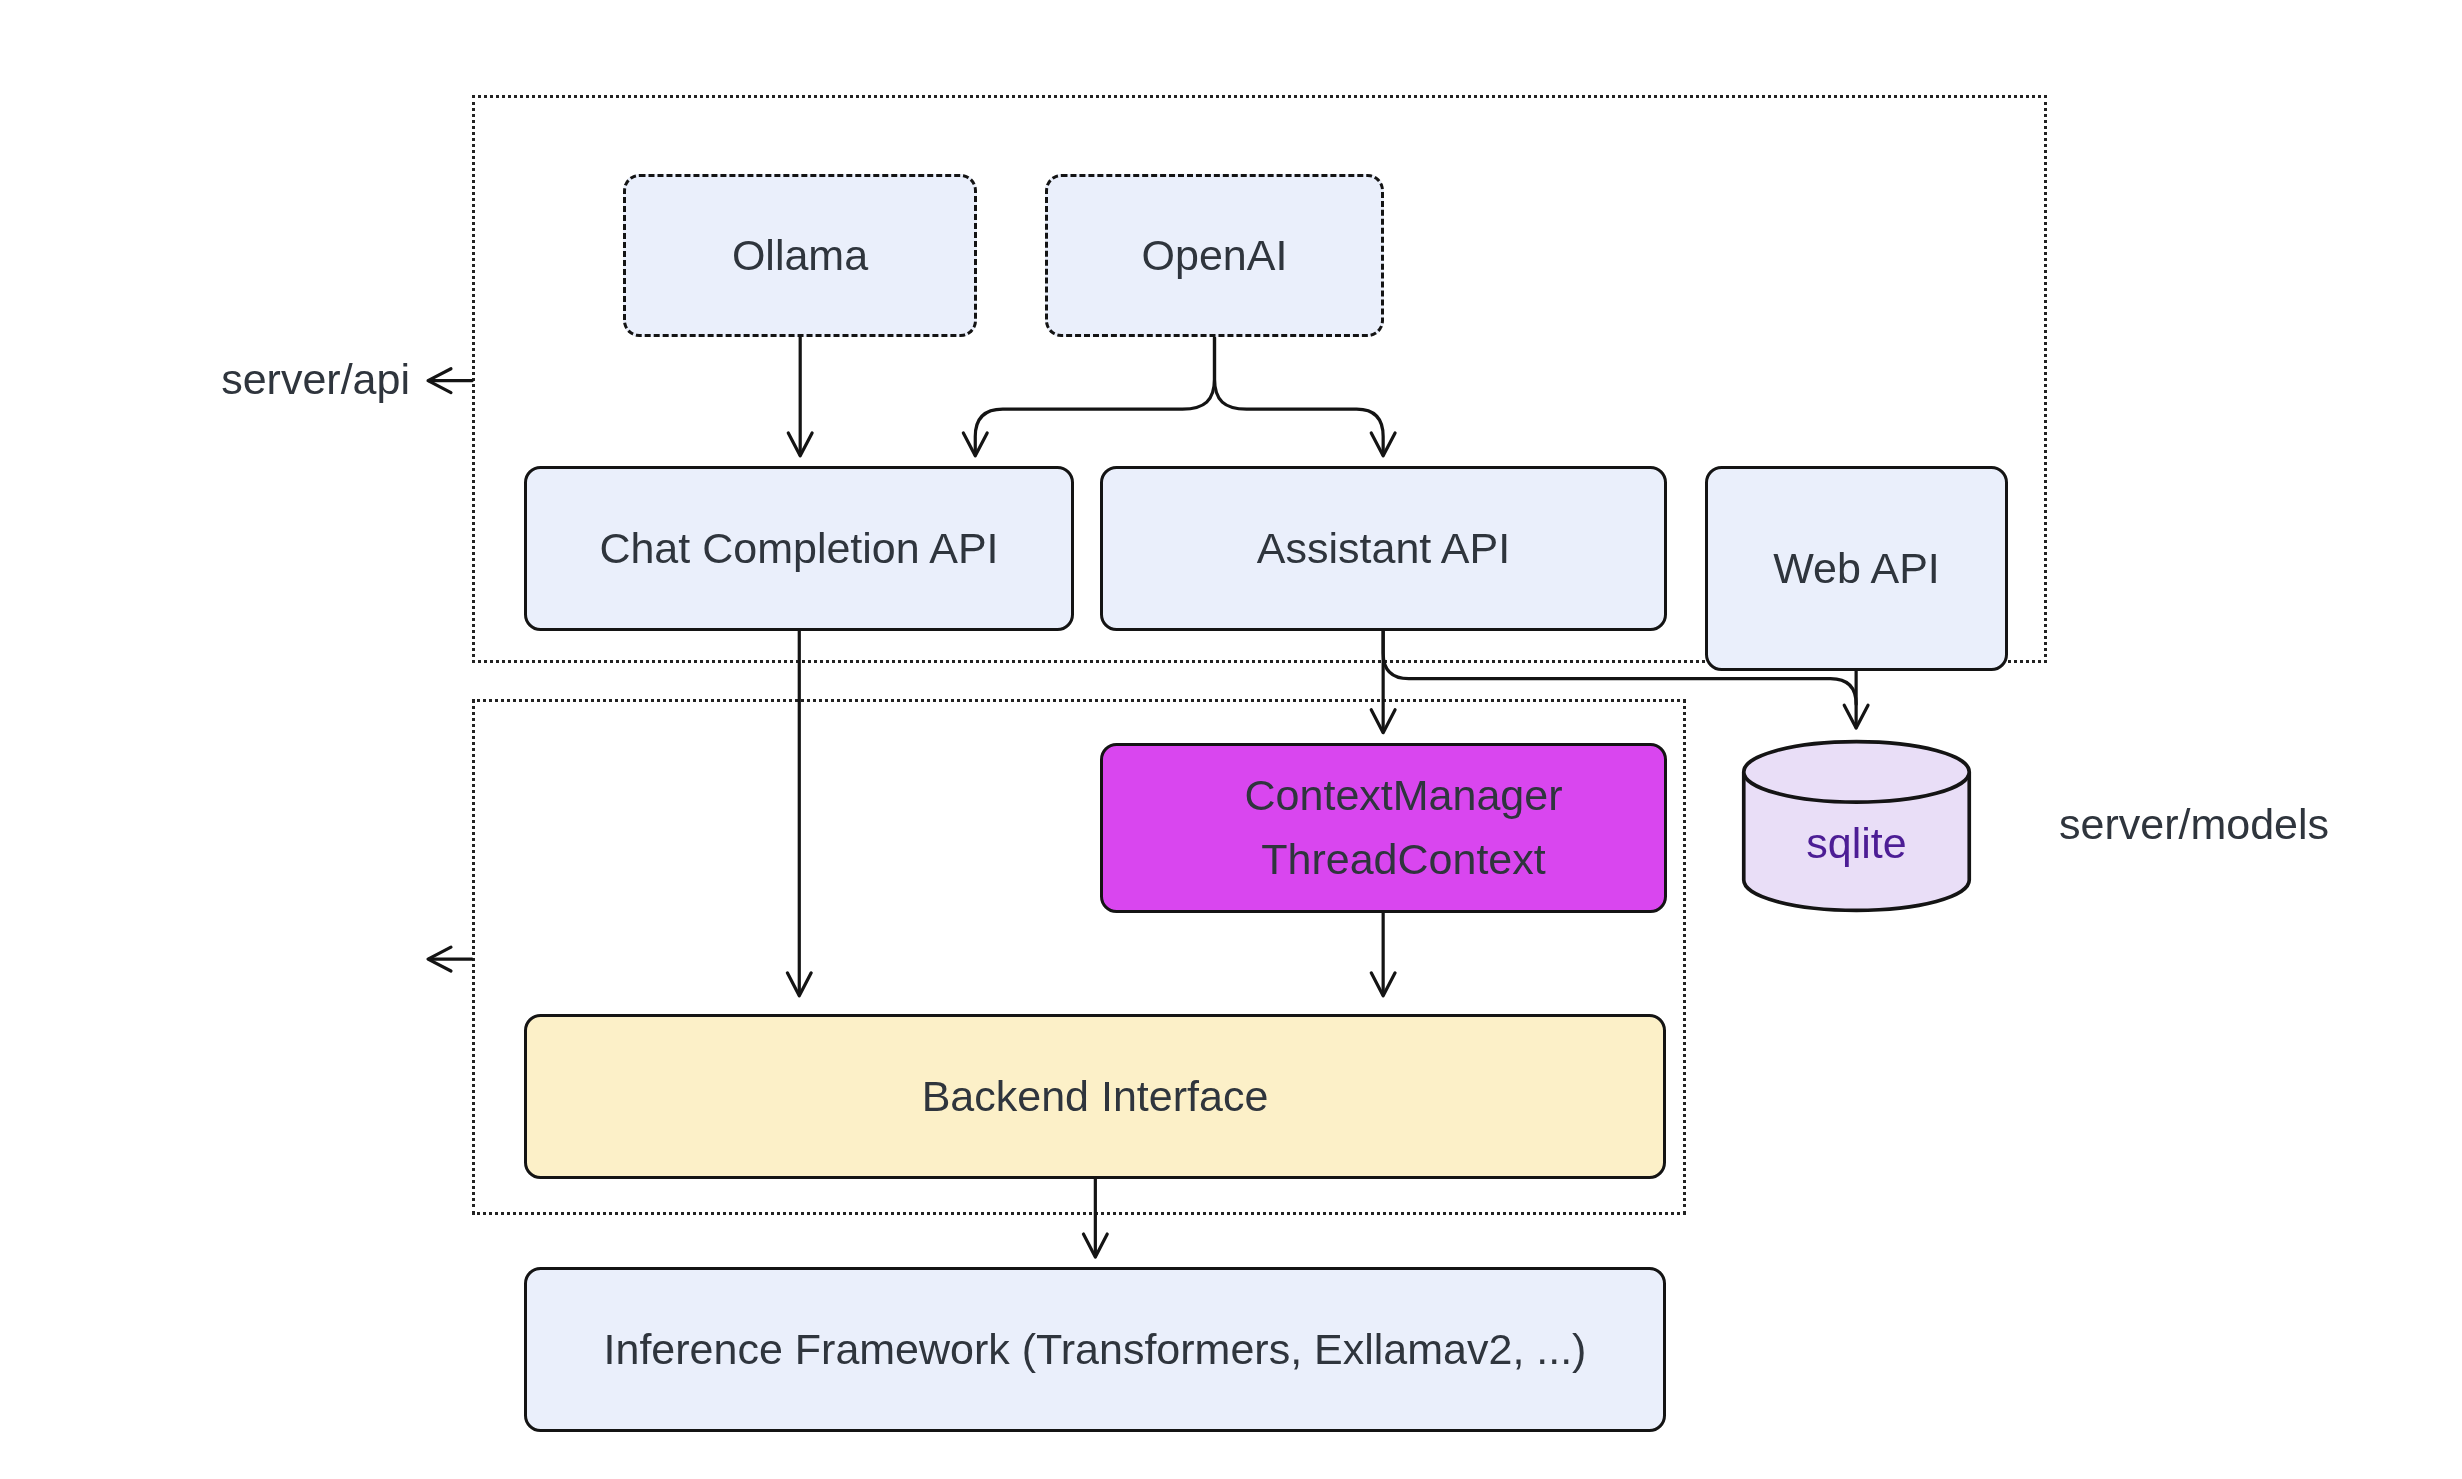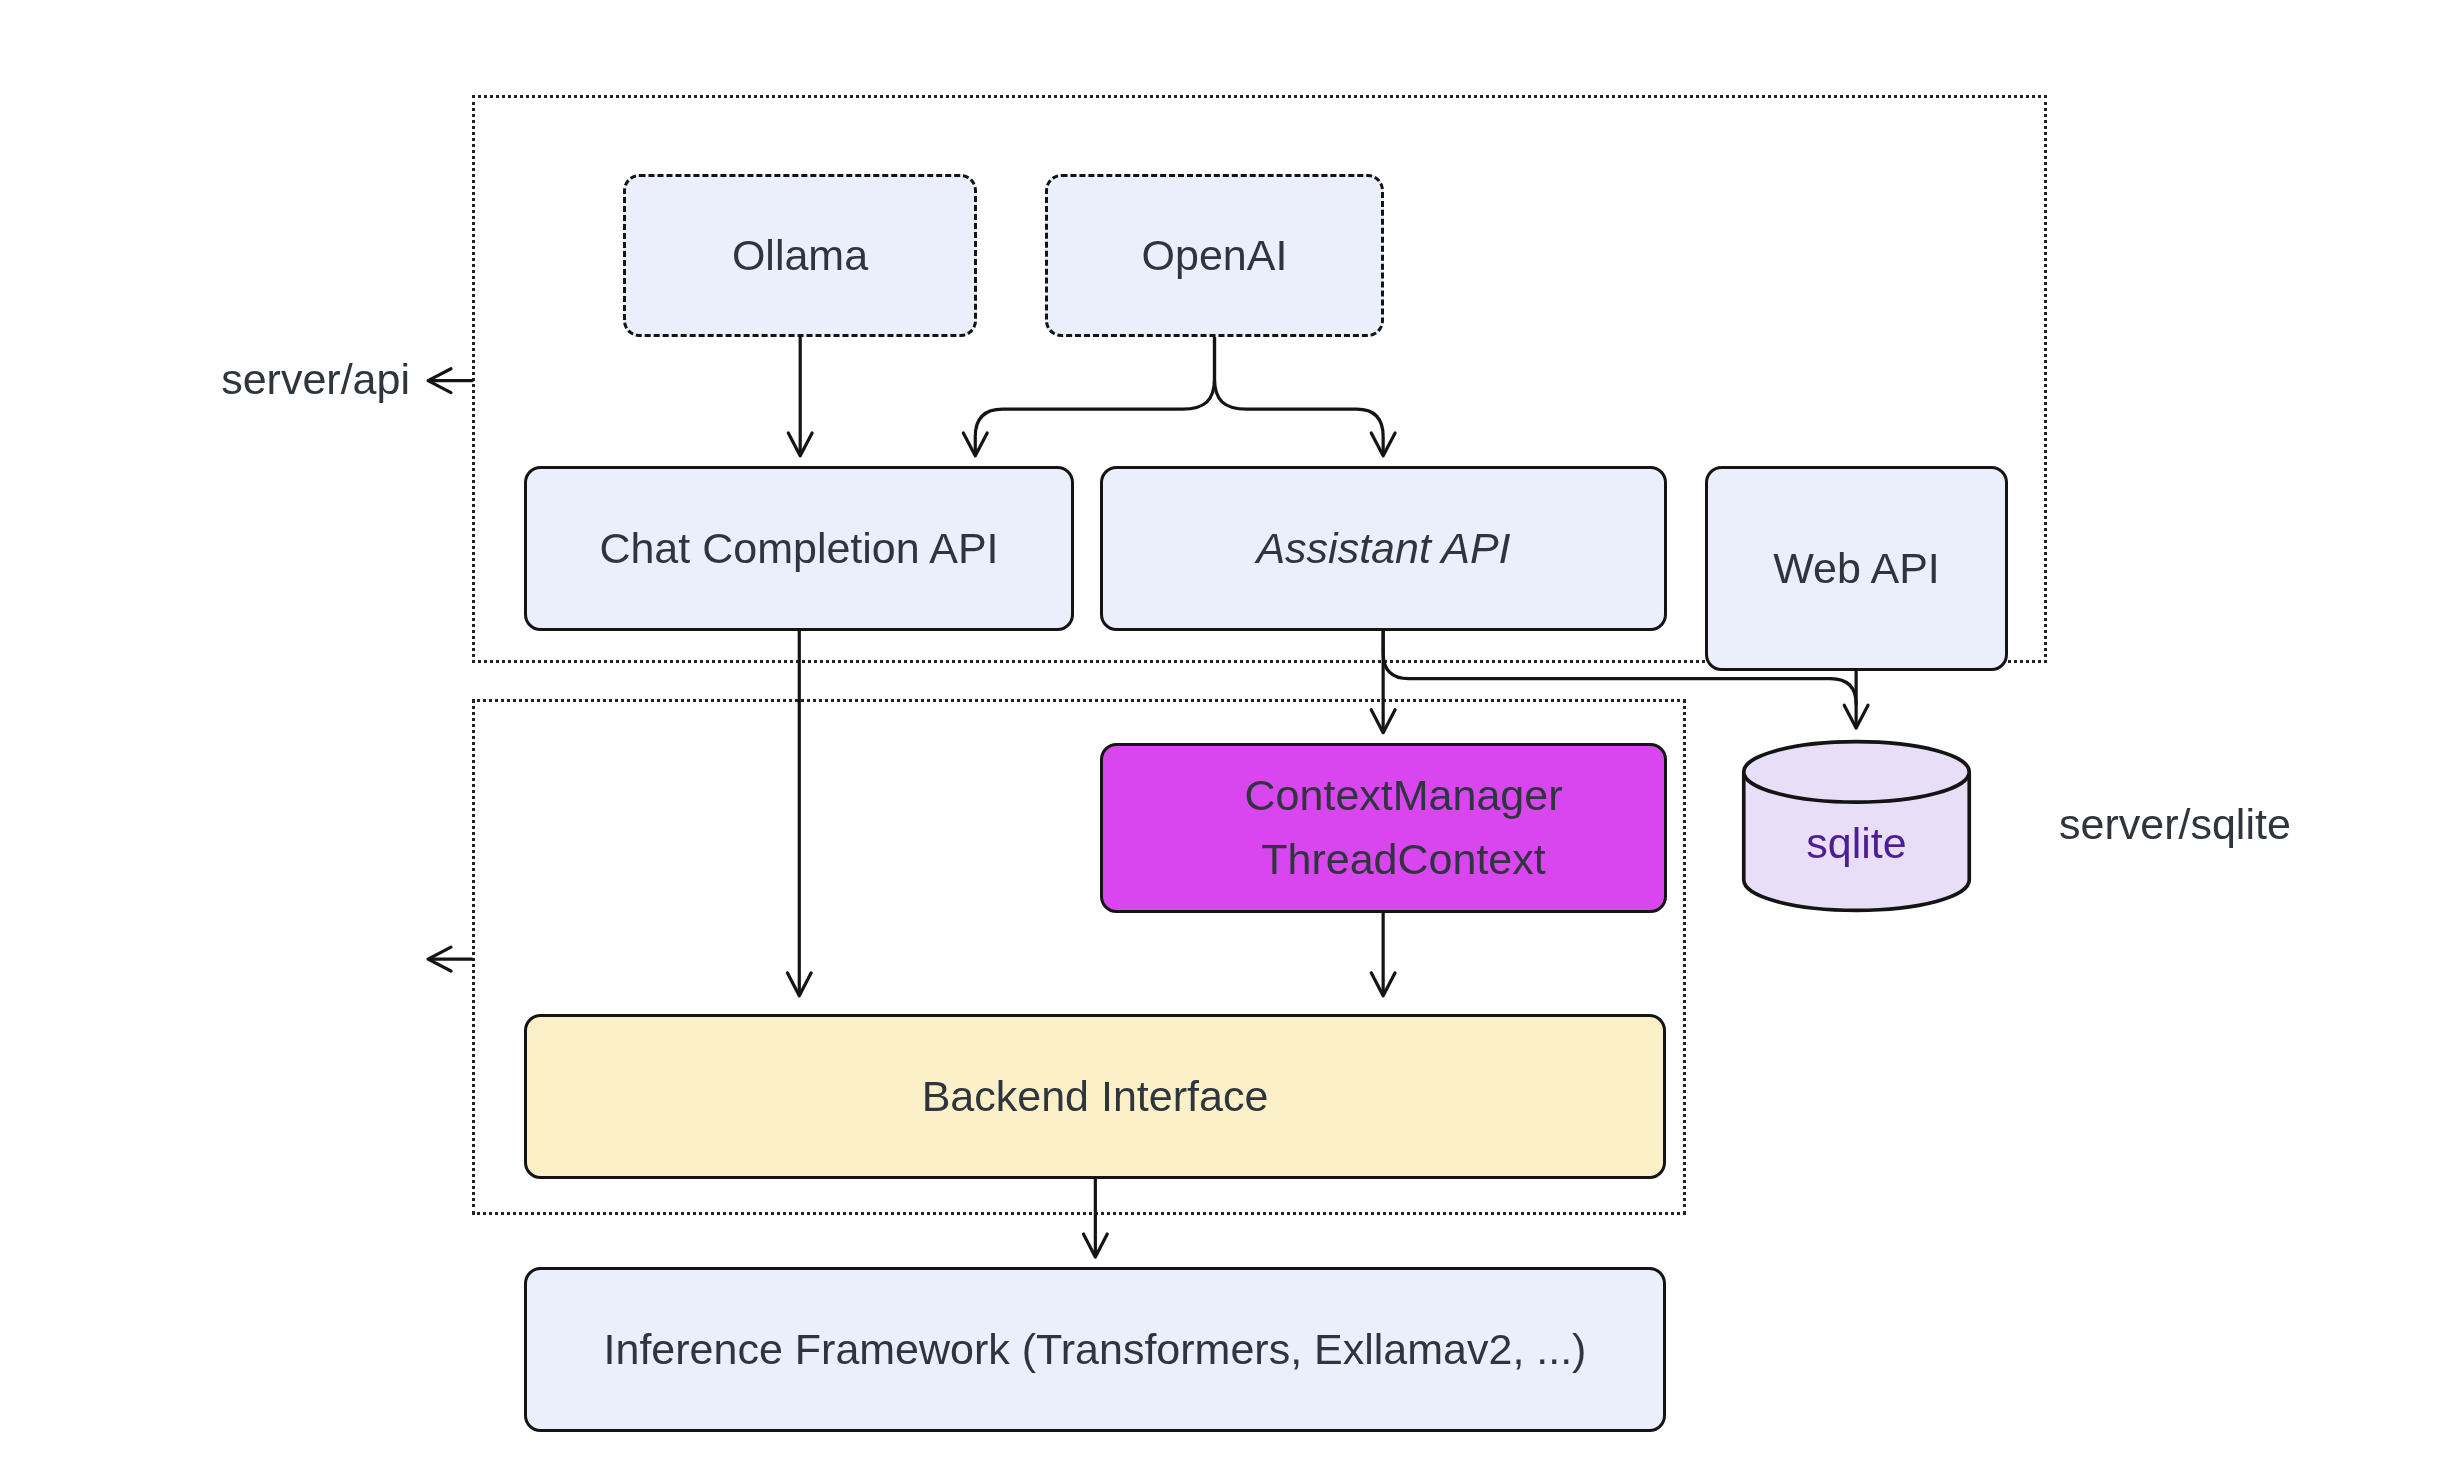--- a/index.html
+++ b/index.html
@@ -56,21 +56,21 @@
     z-index: 10;
   }
   .node.dashed { border-style: dashed; border-width: 3.7px; }
   .fill-blue   { background: #eaeffb; }
   .fill-green  { background: #d946ef; padding-left: 40px; }
   .fill-yellow { background: #fcf0c8; }
 
   .node-ollama    { left: 623px;  top: 174px;  width: 354px;  height: 163px; }
   .node-openai    { left: 1045px; top: 174px;  width: 339px;  height: 163px; }
   .node-chat      { left: 524px;  top: 466px;  width: 550px;  height: 165px; }
-  .node-assistant { left: 1100px; top: 466px;  width: 567px;  height: 165px; font-style: italic; }
+  .node-assistant { left: 1100px; top: 466px;  width: 567px;  height: 165px; }
   .node-web       { left: 1705px; top: 466px;  width: 303px;  height: 205px; }
   .node-context   { left: 1100px; top: 743px;  width: 567px;  height: 170px; white-space: pre-line; line-height: 1.48; }
   .node-backend   { left: 524px;  top: 1006px; width: 1142px; height: 165px; margin-top: 8px; }
   .node-inference { left: 524px;  top: 1267px; width: 1142px; height: 165px; }
 
   
   .cylinder {
     position: absolute;
     left: 1740px; top: 738px;
     width: 233px; height: 176px;
@@ -129,21 +129,21 @@
 
     <path d="M 515 415 L 468 415" marker-end="url(#arrow)"></path>
 
     <path d="M 515 1046 L 468 1046" marker-end="url(#arrow)"></path>
   </svg>
 
   <div class="group group-api"></div>
   <div class="group group-backend"></div>
 
   <div class="side-label label-api">server/api</div>
-  <div class="side-label label-models">server/sqlite</div>
+  <div class="side-label label-models">server/models</div>
 
   <div class="node dashed fill-blue node-ollama">
     <span>Ollama</span>
   </div>
 
   <div class="node dashed fill-blue node-openai">
     <span>OpenAI</span>
   </div>
 
   <div class="node fill-blue node-chat">

